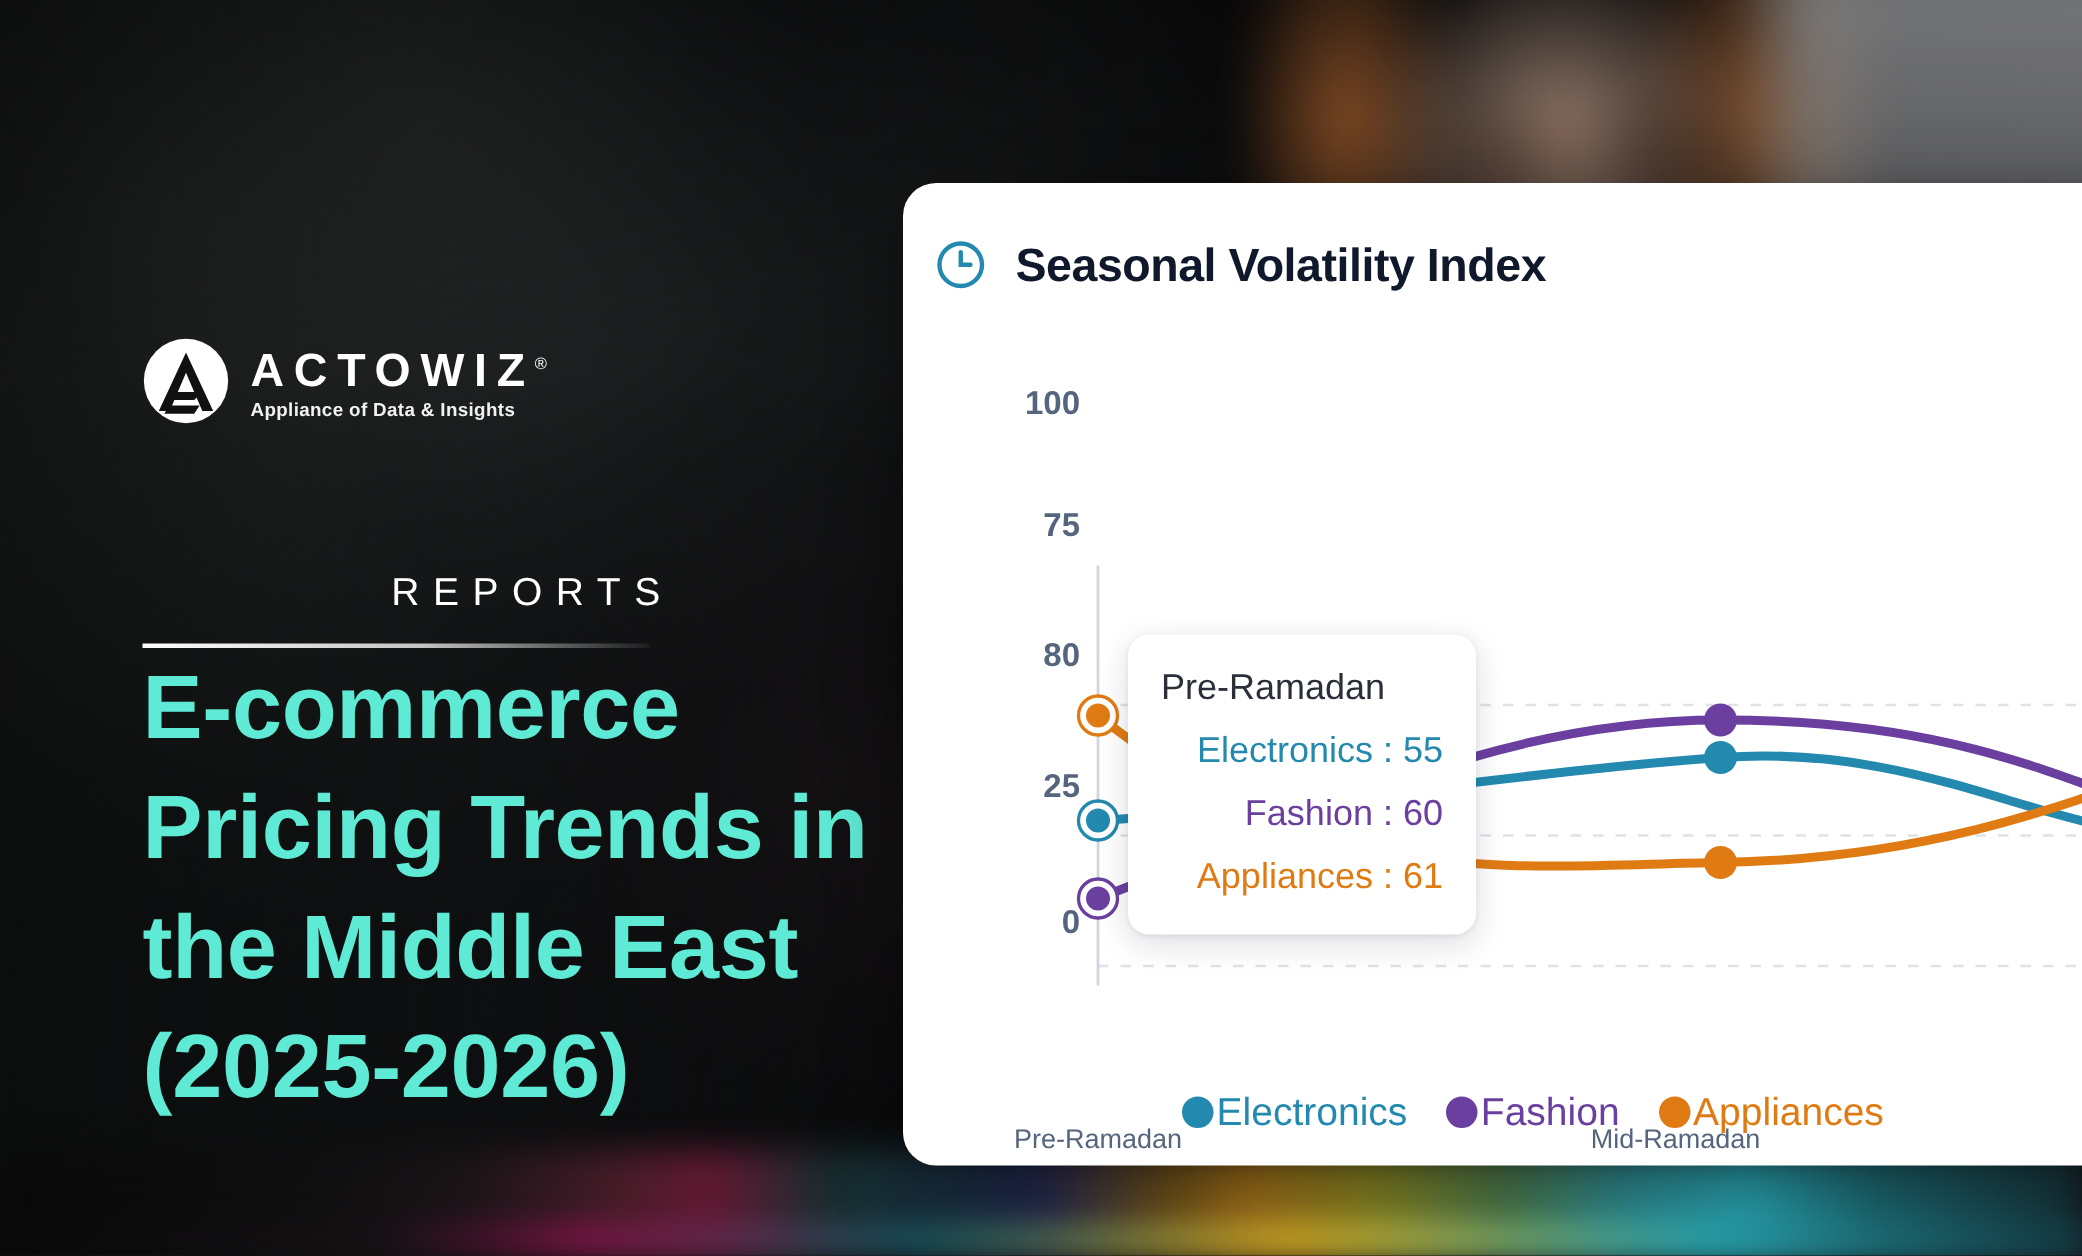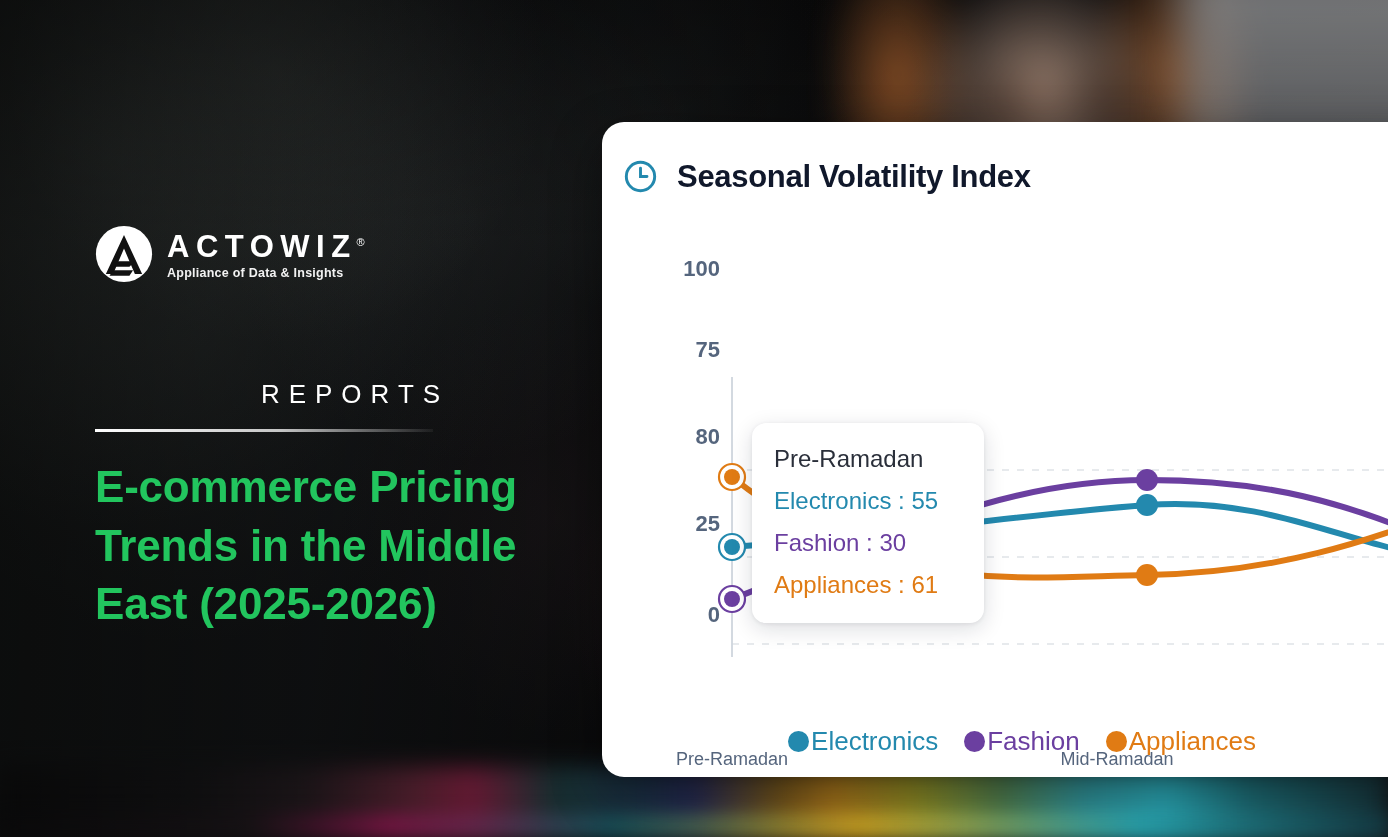--- a/index.html
+++ b/index.html
@@ -87,23 +87,22 @@
 
   .kicker {
     margin-top: 96px;
     font-size: 26px; font-weight: 400; letter-spacing: 9px; color: #ffffff; text-align: center;
   }
   .rule {
     margin-top: 19px; width: 338px; height: 3px;
     background: linear-gradient(90deg, #ffffff 0%, rgba(255,255,255,0.75) 55%, rgba(255,255,255,0.05) 100%);
   }
   .headline {
-    margin-top: 26px;
-    font-size: 44px; font-weight: 700; line-height: 1.33;
-    color: #22c55e; letter-spacing: -0.2px; max-width: 500px;
+    font-size: 60px; font-weight: 700; line-height: 1.33;
+    color: #5eead4; letter-spacing: -0.2px; max-width: 500px;
   }
 
   
   .card {
     position: absolute; left: 602px; top: 122px;
     width: 840px; height: 655px;
     background: #ffffff;
     border-radius: 22px;
     box-shadow: 0 18px 50px rgba(0,0,0,0.42);
     overflow: hidden;
@@ -138,21 +137,21 @@
 
   
   .tooltip {
     position: absolute; left: 150px; top: 186px;
     width: 232px;
     background: #ffffff; border-radius: 14px;
     box-shadow: 0 6px 22px rgba(16,24,43,0.14), 0 1px 4px rgba(16,24,43,0.08);
     padding: 22px 22px 24px 22px;
   }
   .tt-title { font-size: 24px; color: #2a2f3a; margin-bottom: 10px; }
-  .tt-row { font-size: 24px; margin-top: 14px; }
+  .tt-row { font-size: 24px; margin-top: 14px; text-align: right; }
   .tt-row:first-of-type { margin-top: 6px; }
 
   
   .legend {
     position: absolute; left: 0; bottom: 20px; width: 840px;
     display: flex; align-items: center; justify-content: center; gap: 26px;
   }
   .legend-item { display: flex; align-items: center; gap: 2px; }
   .legend-dot { width: 21px; height: 21px; border-radius: 50%; }
   .legend-label { font-size: 26px; }
@@ -248,21 +247,21 @@
       </div>
 
       <div class="xlabels">
         <span class="xlabel" style="left:130px">Pre-Ramadan</span>
         <span class="xlabel" style="left:515px">Mid-Ramadan</span>
       </div>
 
       <div class="tooltip">
         <div class="tt-title">Pre-Ramadan</div>
         <div class="tt-row" style="color:#2389ae">Electronics : 55</div>
-        <div class="tt-row" style="color:#6b3fa0">Fashion : 30</div>
+        <div class="tt-row" style="color:#6b3fa0">Fashion : 60</div>
         <div class="tt-row" style="color:#e07b14">Appliances : 61</div>
       </div>
     </div>
 
     <div class="legend">
       <div class="legend-item">
         <span class="legend-dot" style="background:#2389ae"></span>
         <span class="legend-label" style="color:#2389ae">Electronics</span>
       </div>
       <div class="legend-item">

